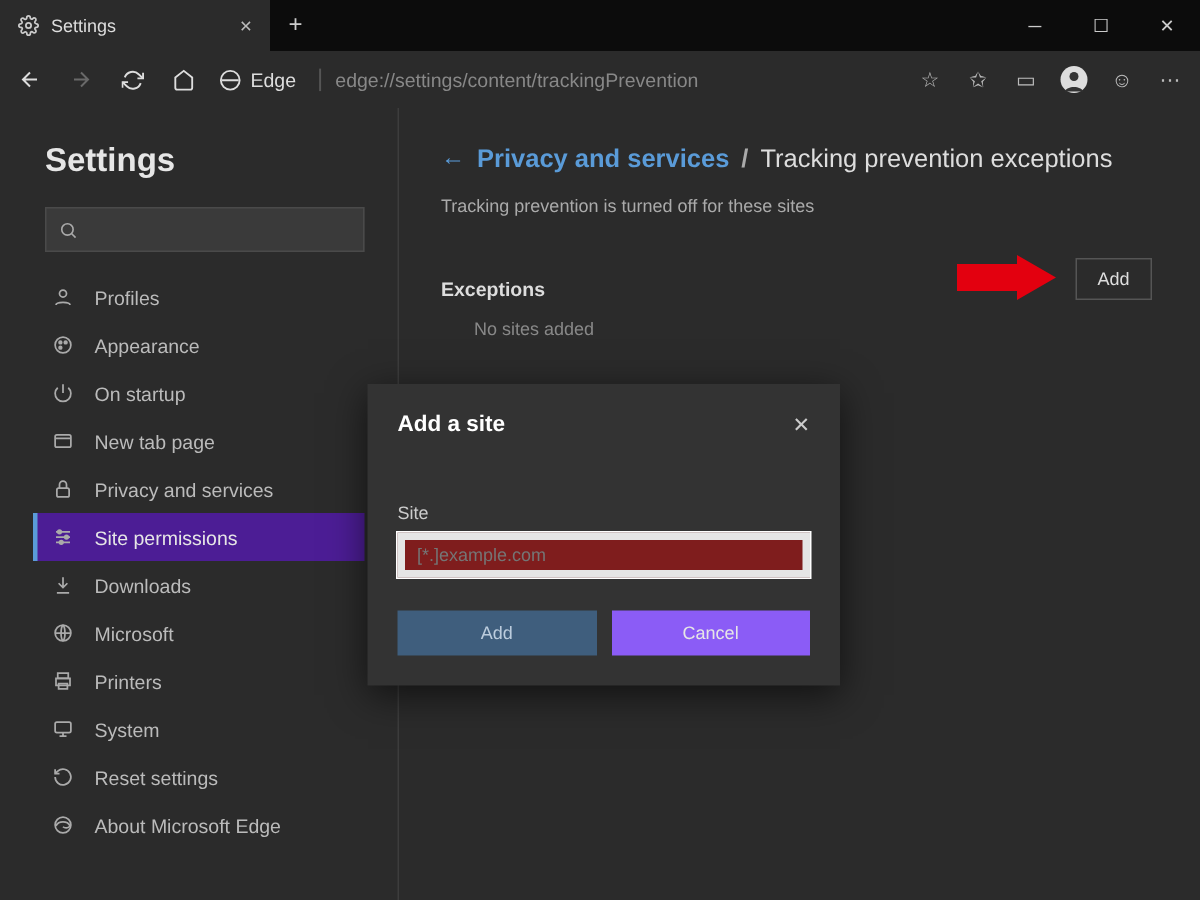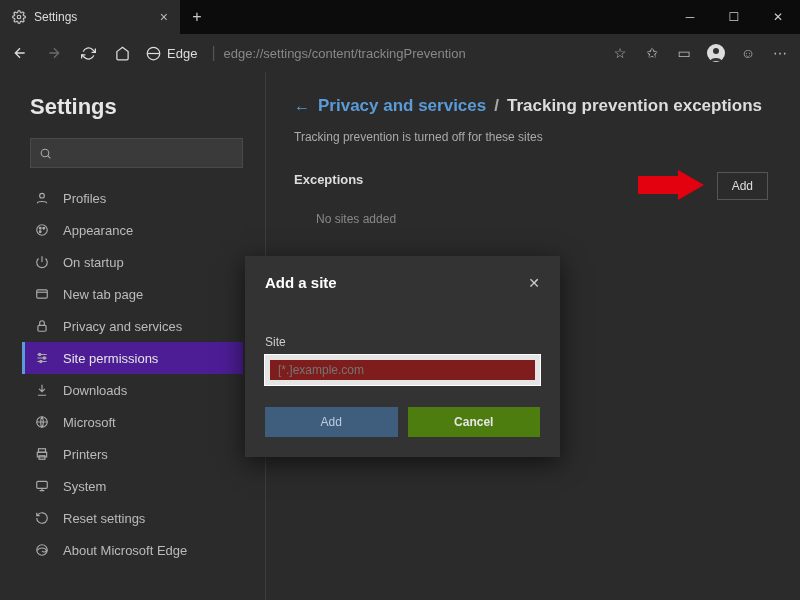--- a/index.html
+++ b/index.html
@@ -36,41 +36,41 @@
 
   
   .divider { width:1px; background:#3d3d3d; }
 
   
   .main { flex:1; padding:24px 32px 0 28px; position:relative; }
   .crumbs { display:flex; align-items:center; gap:8px; margin-bottom:14px; }
   .back-arrow { color:#5a9bd8; font-size:16px; }
   .crumb-link { color:#5a9bd8; font-size:17px; font-weight:600; }
   .crumb-sep { color:#aaa; font-size:17px; font-weight:600; }
-  .crumb-cur { color:#ddd; font-size:17px; font-weight:700; }
+  .crumb-cur { color:#ddd; font-size:17px; font-weight:400; }
   .subtitle { color:#aaa; font-size:12px; margin-bottom:28px; }
-  .section-row { display:flex; align-items:flex-start; }
+  .section-row { display:flex; align-items:flex-end; }
   .section-title { color:#ddd; font-size:13px; font-weight:600; }
   .add-btn { margin-left:auto; border:1px solid #555; background:transparent; color:#ddd; font-size:12px; padding:6px 14px; }
   .empty { color:#888; font-size:12px; padding:12px 0 0 22px; }
 
   
   .arrow-wrap { position:absolute; top:170px; left:638px; pointer-events:none; }
 
   
   .dialog { position:absolute; top:256px; left:245px; width:315px; background:#333; box-shadow:0 6px 24px rgba(0,0,0,.6); padding:18px 20px 20px 20px; }
   .dialog-title-row { display:flex; align-items:center; margin-bottom:16px; }
   .dialog-title { color:#fff; font-size:15px; font-weight:600; }
   .dialog-close { margin-left:auto; color:#ccc; font-size:14px; }
   .field-label { color:#ccc; font-size:12px; margin-bottom:6px; display:block;margin-top:44px; }
   .site-input { width:100%; height:30px; background:#7f1d1d; border:5px solid #e5e5e5; outline:1px solid #fff; color:#ccc; padding:0 8px; font-size:12px; margin-bottom:22px; }
   .dlg-btns { display:flex; gap:10px; }
   .dlg-btn { flex:1; height:30px; border:none; font-size:12px; color:#e6e6e6; }
   .dlg-add { background:#3f5e7d; color:#bcd; }
-  .dlg-cancel { background:#4d7c0f;font-weight:bold; }
+  .dlg-cancel { background:#8b5cf6; }
 
   svg { display:block; }
 </style>
 </head>
 <body>
 
 <div class="titlebar">
   <div class="tab">
     <span>
       <svg width="14" height="14" viewBox="0 0 24 24" fill="none" stroke="#ccc" stroke-width="2">

